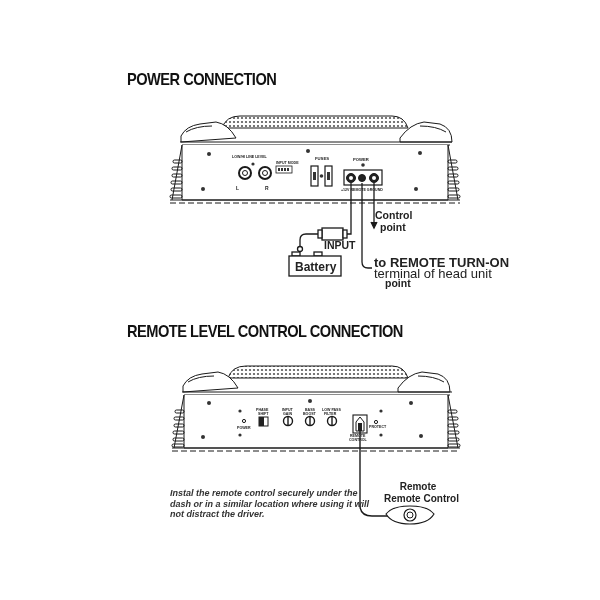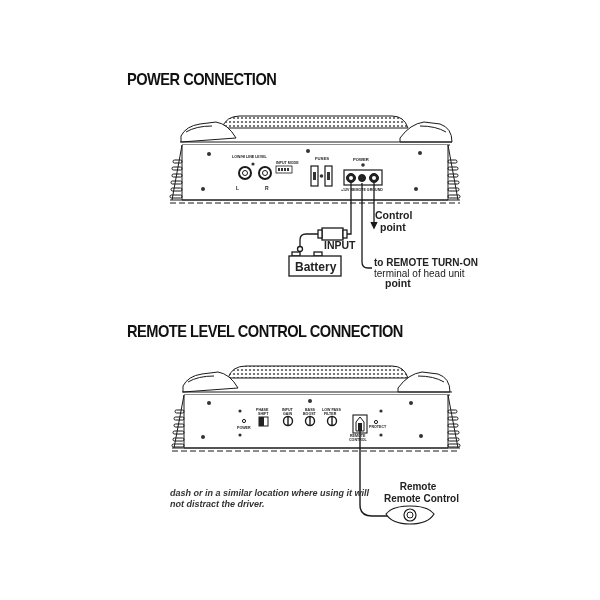--- a/index.html
+++ b/index.html
@@ -210,25 +210,26 @@
   </g>
 </svg>
 
 <div class="label-bold" style="left:375px; top:209px;">
   <div>Control</div>
   <div style="padding-left:5px;">point</div>
   <div style="padding-left:10px;margin-top:44px;">point</div>
 </div>
 <div class="label-bold" style="left:324px; top:239px;">INPUT</div>
 <div class="label-bold" style="left:295px; top:261px; font-size:12px;">Battery</div>
-<div class="label-bold" style="left:374px; top:257px; font-size:10px; line-height:11px;">
+<div class="label-bold" style="left:374px; top:257px; font-size:13px; line-height:11px;">
   <div>to REMOTE TURN-ON</div>
   <div style="font-weight:normal;">terminal of head unit</div>
 </div>
 
 <div class="note" style="left:170px; top:488px;">
+  <div>Instal the remote control securely under the</div>
   <div>dash or in a similar location where using it will</div>
   <div>not distract the driver.</div>
 </div>
 <div class="label-bold label-center" style="left:384px; top:481px; width:68px; font-size:10px;">
   <div>Remote</div>
   <div>Remote Control</div>
 </div>
 
 </body></html>

